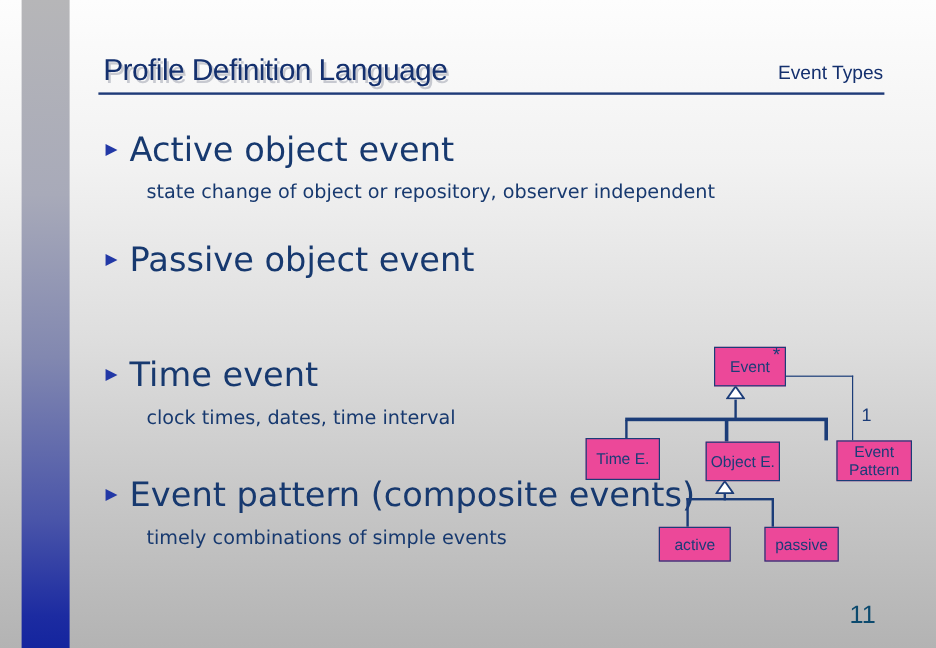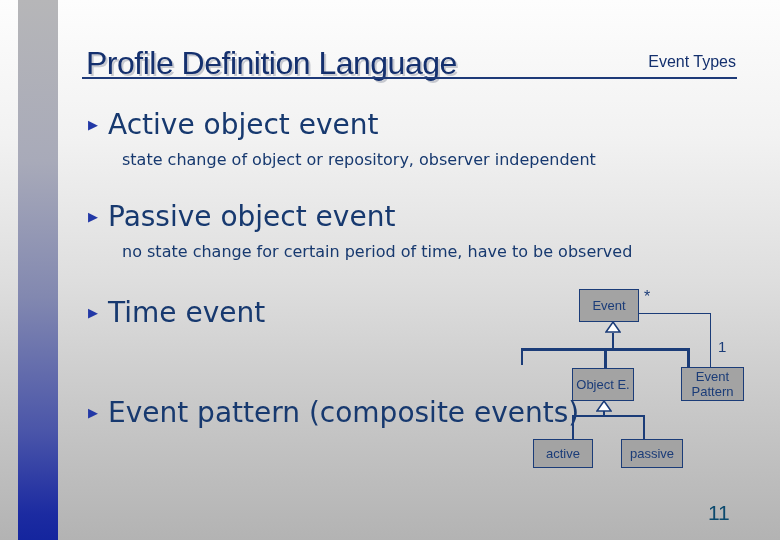--- a/index.html
+++ b/index.html
@@ -9,44 +9,44 @@
     font-family:"Liberation Sans",sans-serif;
   }
   
   .side-bar{
     position:absolute;left:18px;top:0;width:40px;height:540px;
     background:linear-gradient(180deg,#b6b6b8 0%,#a8aab9 30%,#8288b0 55%,#4a55a9 80%,#1c2ba1 95%,#14259e 100%);
   }
   
   .title{
     position:absolute;left:86px;top:45px;
-    font-size:32px;color:#14306e;letter-spacing:-0.5px;
+    font-size:25px;color:#14306e;letter-spacing:-0.5px;
     text-shadow:2px 2px 0 rgba(140,145,160,0.45);
     white-space:nowrap;
   }
   .subtitle{
     position:absolute;right:44px;top:53px;
     font-size:16px;color:#14306e;white-space:nowrap;
   }
   .title-rule{
     position:absolute;left:82px;top:77px;width:655px;height:2px;background:#1e3a78;
   }
   
   .bullet{position:absolute;left:88px;color:#17396f;font-family:"DejaVu Sans",sans-serif;}
   .bullet-row{display:flex;align-items:center;}
   .arrow{font-size:13px;color:#2238a6;margin-right:10px;line-height:1;}
   .bullet-label{font-size:28px;white-space:nowrap;}
   .bullet-detail{font-size:16px;margin:9px 0 0 34px;white-space:nowrap;}
   .b1{top:108px;} .b2{top:200px;} .b3{top:296px;} .b4{top:396px;}
   
   .diagram{position:absolute;left:460px;top:282px;width:312px;height:200px;font-size:13px;color:#1b3c78;}
   .dbox{
-    position:absolute;background:#a3a3a3;border:1px solid #1b3c78;
+    position:absolute;background:#ec4899;border:1px solid #1b3c78;
     display:flex;align-items:center;justify-content:center;text-align:center;
-    box-sizing:border-box;line-height:15px;
+    box-sizing:border-box;line-height:15px;margin-left:16px;
   }
   .box-event{left:119px;top:7px;width:60px;height:33px;}
   .box-time{left:12px;top:83px;width:62px;height:35px;}
   .box-object{left:112px;top:86px;width:62px;height:33px;}
   .box-pattern{left:221px;top:85px;width:63px;height:34px;}
   .box-active{left:73px;top:157px;width:60px;height:29px;}
   .box-passive{left:161px;top:157px;width:62px;height:29px;}
   .dline{position:absolute;background:#1b3c78;}
   .assoc-h{left:179px;top:31px;width:72px;height:1px;}
   .assoc-v{left:250px;top:31px;width:1px;height:54px;}
@@ -83,35 +83,36 @@
     <span class="bullet-label">Active object event</span>
   </div>
   <div class="bullet-detail">state change of object or repository, observer independent</div>
 </div>
 
 <div class="bullet b2">
   <div class="bullet-row">
     <span class="arrow">▶</span>
     <span class="bullet-label">Passive object event</span>
   </div>
-  <div class="bullet-detail">no state change for certain period of time, have to be observed</div>
 </div>
 
 <div class="bullet b3">
   <div class="bullet-row">
     <span class="arrow">▶</span>
     <span class="bullet-label">Time event</span>
   </div>
+  <div class="bullet-detail">clock times, dates, time interval</div>
 </div>
 
 <div class="bullet b4">
   <div class="bullet-row">
     <span class="arrow">▶</span>
     <span class="bullet-label">Event pattern (composite events)</span>
   </div>
+  <div class="bullet-detail">timely combinations of simple events</div>
 </div>
 
 <div class="diagram">
 
   <div class="dline assoc-h"></div>
   <div class="dline assoc-v"></div>
   <div class="dline stub1"></div>
   <div class="dline conn-h"></div>
   <div class="dline drop-left"></div>
   <div class="dline drop-center"></div>
@@ -122,20 +123,21 @@
   <div class="dline split-right"></div>
 
   <svg class="tri tri1" viewBox="0 0 16 12">
     <polygon points="8,1 15,11 1,11" fill="#ffffff" stroke="#1b3c78" stroke-width="1.5"></polygon>
   </svg>
   <svg class="tri tri2" viewBox="0 0 16 12">
     <polygon points="8,1 15,11 1,11" fill="#ffffff" stroke="#1b3c78" stroke-width="1.5"></polygon>
   </svg>
 
   <div class="dbox box-event">Event</div>
+  <div class="dbox box-time">Time E.</div>
   <div class="dbox box-object">Object E.</div>
   <div class="dbox box-pattern">
     <span>
       <span>Event</span><br>
       <span>Pattern</span>
     </span>
   </div>
   <div class="dbox box-active">active</div>
   <div class="dbox box-passive">passive</div>
 

